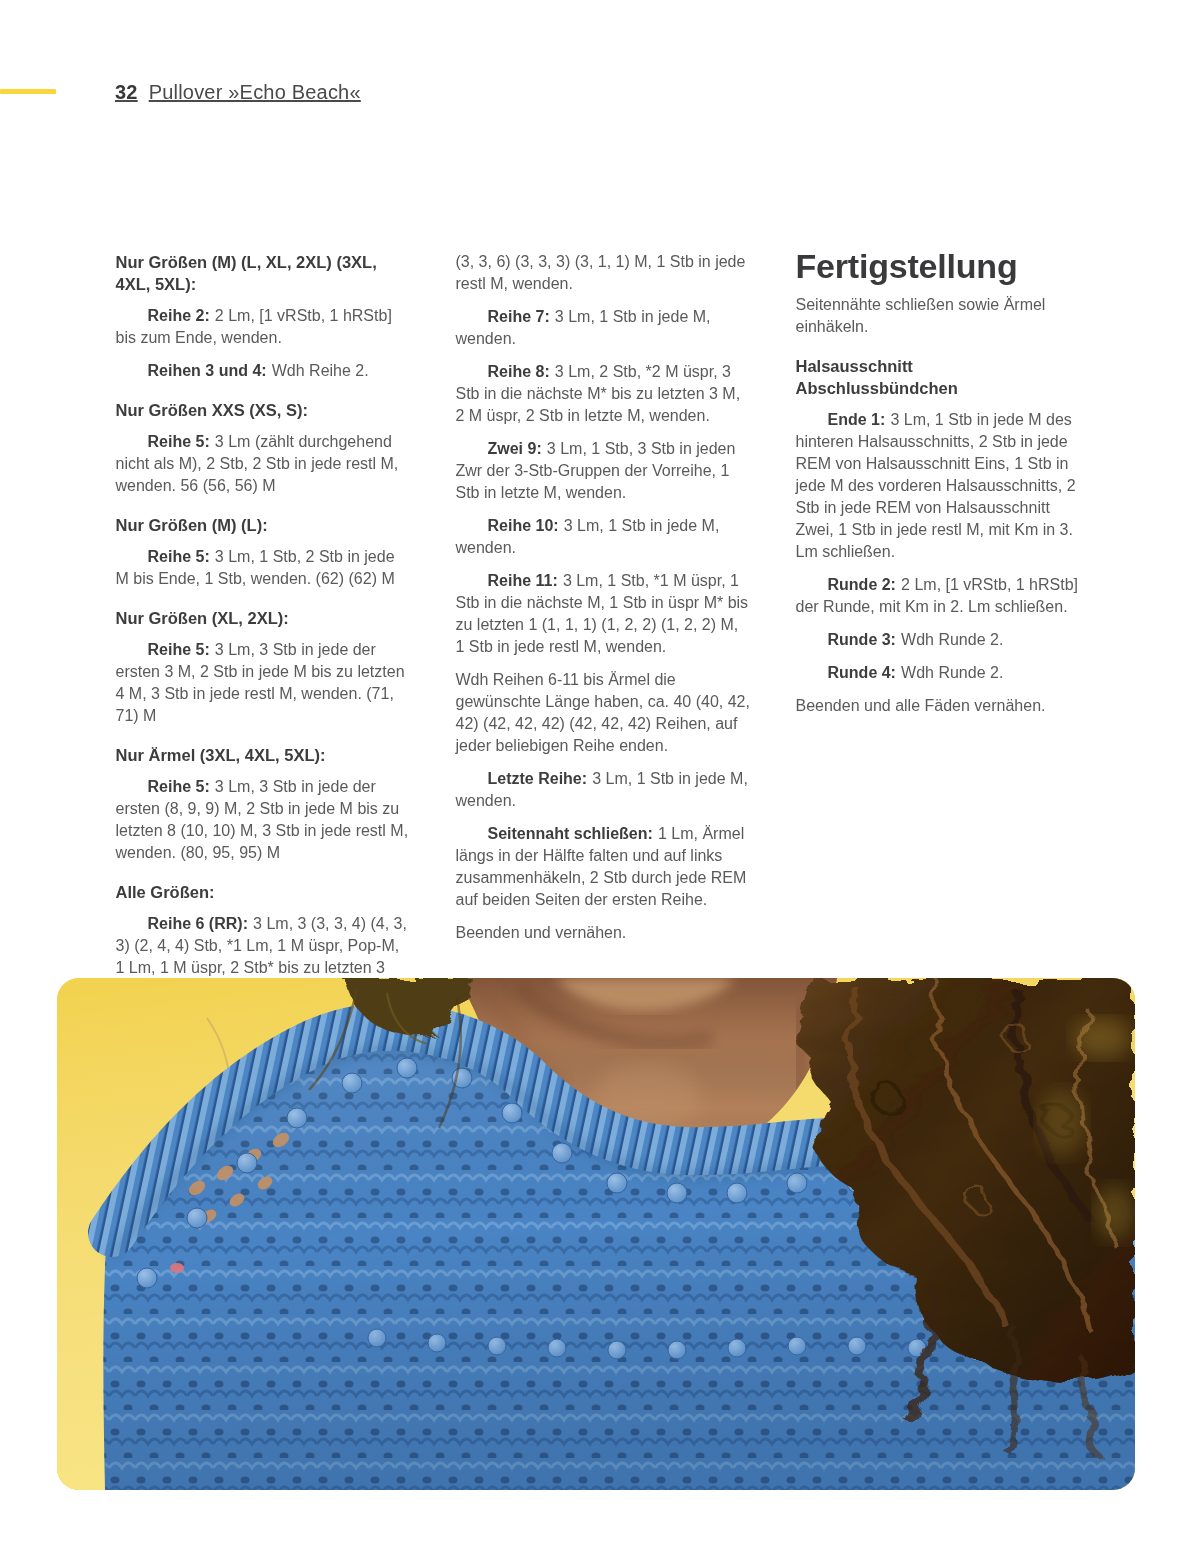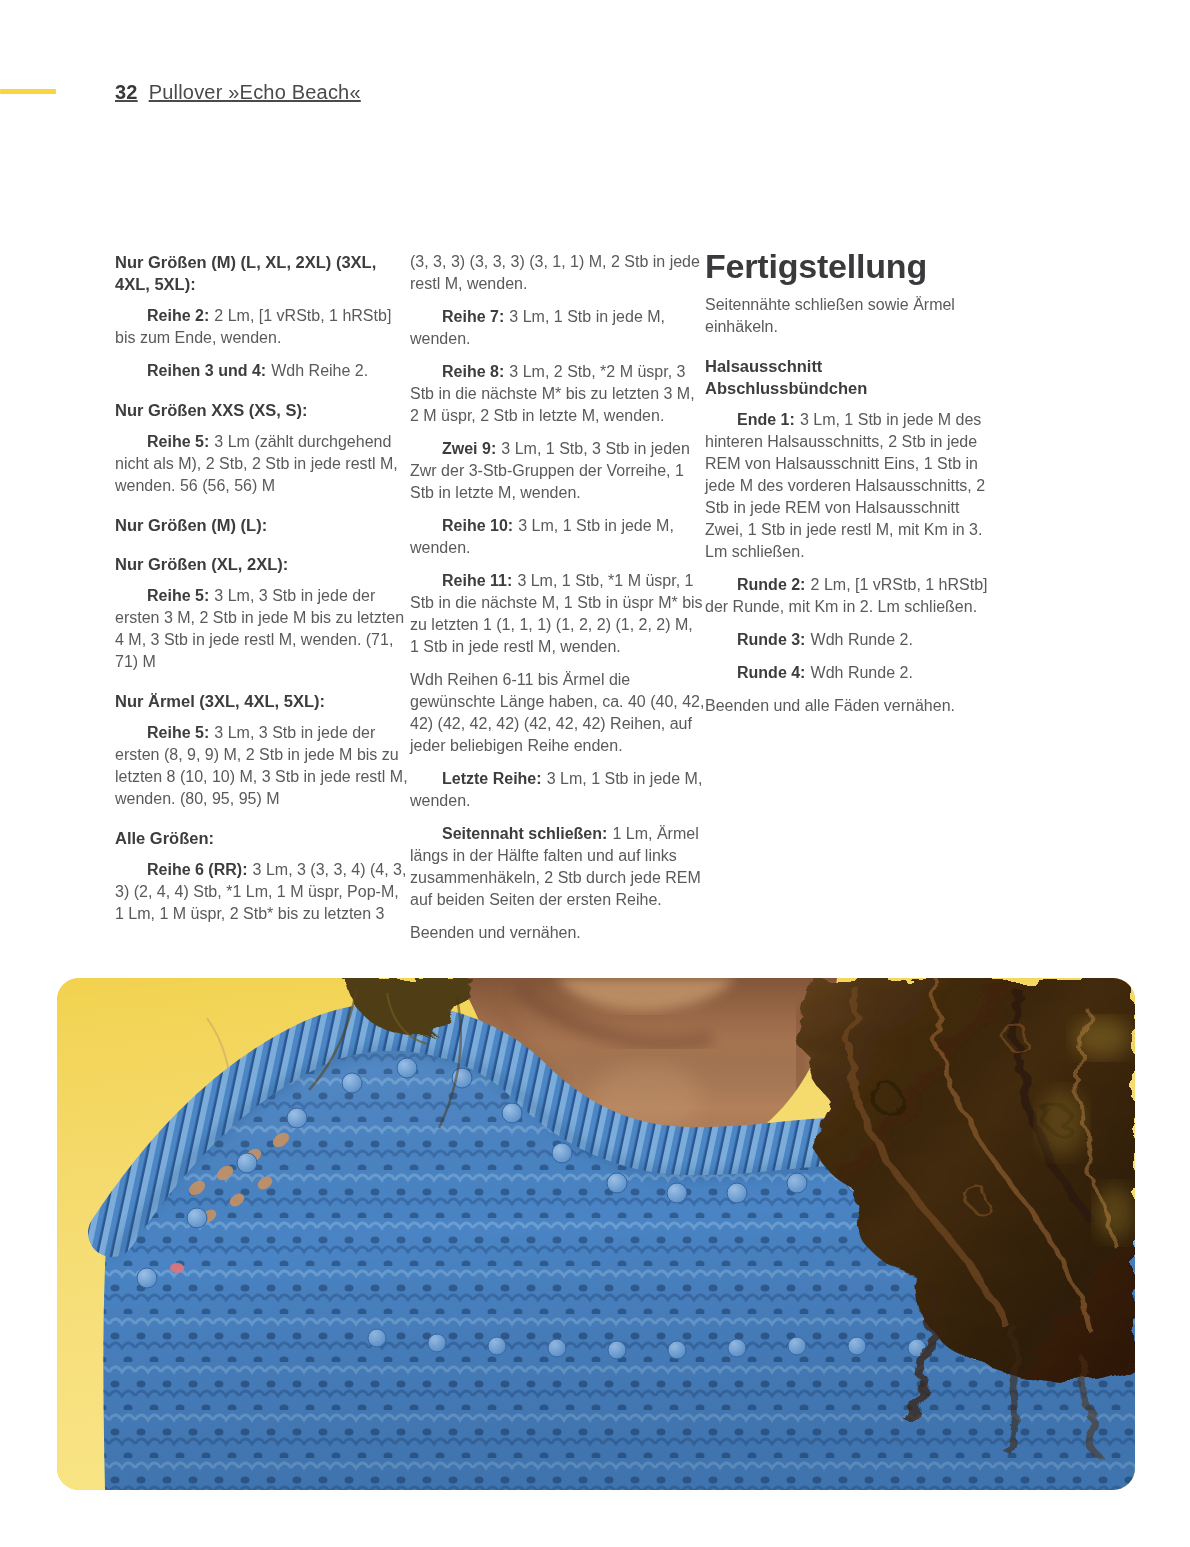--- a/index.html
+++ b/index.html
@@ -3,21 +3,21 @@
 <meta charset="utf-8">
 <style>
   html,body{margin:0;padding:0;}
   body{
     width:1190px;height:1547px;position:relative;background:#ffffff;
     font-family:"Liberation Sans",sans-serif;overflow:hidden;
   }
   .accent-rule{position:absolute;left:0;top:89px;width:56px;height:5px;background:#f9d63d;border-radius:1px;}
   .page-header{position:absolute;left:115px;top:81px;font-size:20px;color:#4a4a4c;letter-spacing:.2px;text-decoration:underline;}
   .page-header .num{font-weight:bold;color:#39393b;margin-right:11px;}
-  .cols{position:absolute;left:115px;top:251px;width:976px;display:flex;}
+  .cols{position:absolute;left:115px;top:251px;width:976px;display:flex;gap:45px;justify-content:center;}
   .col{width:295px;font-size:16px;line-height:22px;color:#5a5a5c;}
   .col > :first-child{margin-top:0;}
   .h2{font-size:34px;line-height:31px;font-weight:bold;color:#3a3a3c;margin:-3px 0 12px 0;letter-spacing:-.2px;}
   .h3{font-size:16.5px;line-height:22px;font-weight:bold;color:#3d3d3f;margin:17px 0 10px 0;white-space:pre-line;}
   .para{margin:0 0 11px 0;}
   .lbl{font-weight:bold;color:#3d3d3f;margin-right:.32em;margin-left:32px;}
   figure.photo{
     position:absolute;left:57px;top:978px;width:1078px;height:512px;margin:0;
     border-radius:22px;overflow:hidden;background:#f2d24e;
   }
@@ -33,29 +33,30 @@
 </header>
 
 <main class="cols">
   <section class="col">
       <h3 class="h3">Nur Größen (M) (L, XL, 2XL) (3XL, 4XL, 5XL):</h3>
       <p class="para"><strong class="lbl">Reihe 2:</strong><span>2 Lm, [1 vRStb, 1 hRStb] bis zum Ende, wenden.</span></p>
       <p class="para"><strong class="lbl">Reihen 3 und 4:</strong><span>Wdh Reihe 2.</span></p>
       <h3 class="h3">Nur Größen XXS (XS, S):</h3>
       <p class="para"><strong class="lbl">Reihe 5:</strong><span>3 Lm (zählt durchgehend nicht als M), 2 Stb, 2 Stb in jede restl M, wenden. 56 (56, 56) M</span></p>
       <h3 class="h3">Nur Größen (M) (L):</h3>
+      <p class="para"><strong class="lbl">Reihe 5:</strong><span>3 Lm, 1 Stb, 2 Stb in jede M bis Ende, 1 Stb, wenden. (62) (62) M</span></p>
       <h3 class="h3">Nur Größen (XL, 2XL):</h3>
       <p class="para"><strong class="lbl">Reihe 5:</strong><span>3 Lm, 3 Stb in jede der ersten 3 M, 2 Stb in jede M bis zu letzten 4 M, 3 Stb in jede restl M, wenden. (71, 71) M</span></p>
       <h3 class="h3">Nur Ärmel (3XL, 4XL, 5XL):</h3>
       <p class="para"><strong class="lbl">Reihe 5:</strong><span>3 Lm, 3 Stb in jede der ersten (8, 9, 9) M, 2 Stb in jede M bis zu letzten 8 (10, 10) M, 3 Stb in jede restl M, wenden. (80, 95, 95) M</span></p>
       <h3 class="h3">Alle Größen:</h3>
       <p class="para"><strong class="lbl">Reihe 6 (RR):</strong><span>3 Lm, 3 (3, 3, 4) (4, 3, 3) (2, 4, 4) Stb, *1 Lm, 1 M üspr, Pop-M, 1 Lm, 1 M üspr, 2 Stb* bis zu letzten 3</span></p>
     </section>
   <section class="col">
-      <p class="para"><span>(3, 3, 3) (3, 3, 3) (3, 1, 1) M, 2 Stb in jede restl M, wenden.</span></p>
+      <p class="para"><span>(3, 3, 6) (3, 3, 3) (3, 1, 1) M, 1 Stb in jede restl M, wenden.</span></p>
       <p class="para"><strong class="lbl">Reihe 7:</strong><span>3 Lm, 1 Stb in jede M, wenden.</span></p>
       <p class="para"><strong class="lbl">Reihe 8:</strong><span>3 Lm, 2 Stb, *2 M üspr, 3 Stb in die nächste M* bis zu letzten 3 M, 2 M üspr, 2 Stb in letzte M, wenden.</span></p>
       <p class="para"><strong class="lbl">Zwei 9:</strong><span>3 Lm, 1 Stb, 3 Stb in jeden Zwr der 3-Stb-Gruppen der Vorreihe, 1 Stb in letzte M, wenden.</span></p>
       <p class="para"><strong class="lbl">Reihe 10:</strong><span>3 Lm, 1 Stb in jede M, wenden.</span></p>
       <p class="para"><strong class="lbl">Reihe 11:</strong><span>3 Lm, 1 Stb, *1 M üspr, 1 Stb in die nächste M, 1 Stb in üspr M* bis zu letzten 1 (1, 1, 1) (1, 2, 2) (1, 2, 2) M, 1 Stb in jede restl M, wenden.</span></p>
       <p class="para"><span>Wdh Reihen 6-11 bis Ärmel die gewünschte Länge haben, ca. 40 (40, 42, 42) (42, 42, 42) (42, 42, 42) Reihen, auf jeder beliebigen Reihe enden.</span></p>
       <p class="para"><strong class="lbl">Letzte Reihe:</strong><span>3 Lm, 1 Stb in jede M, wenden.</span></p>
       <p class="para"><strong class="lbl">Seitennaht schließen:</strong><span>1 Lm, Ärmel längs in der Hälfte falten und auf links zusammenhäkeln, 2 Stb durch jede REM auf beiden Seiten der ersten Reihe.</span></p>
       <p class="para"><span>Beenden und vernähen.</span></p>
     </section>

